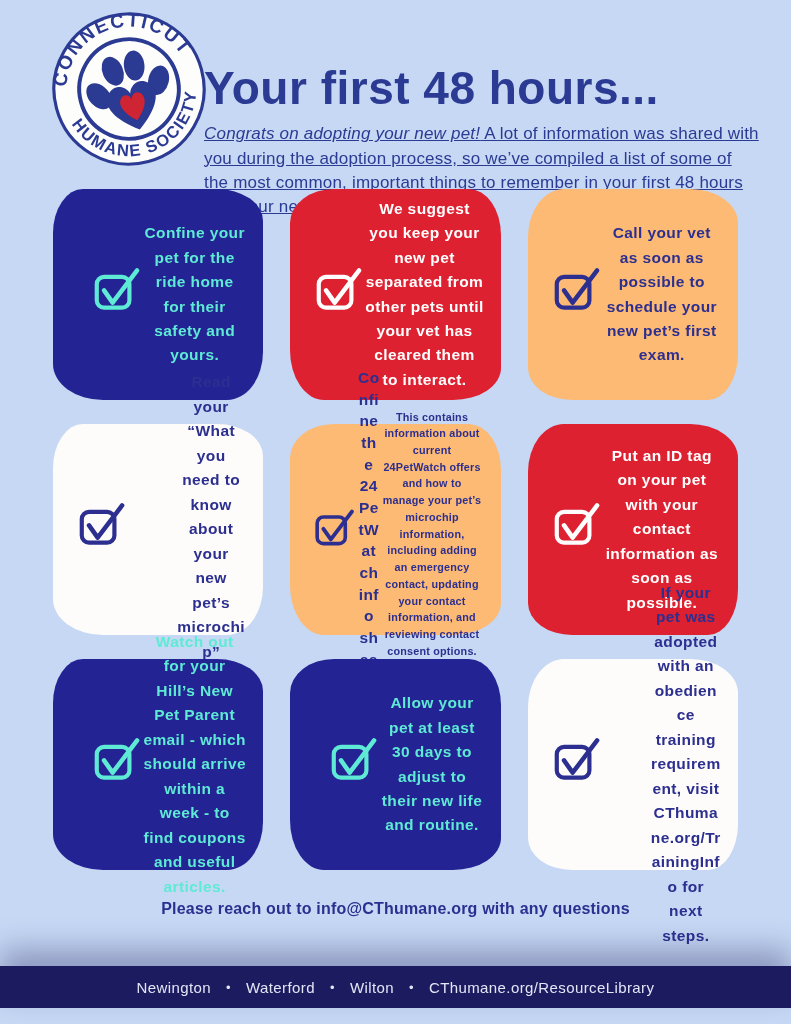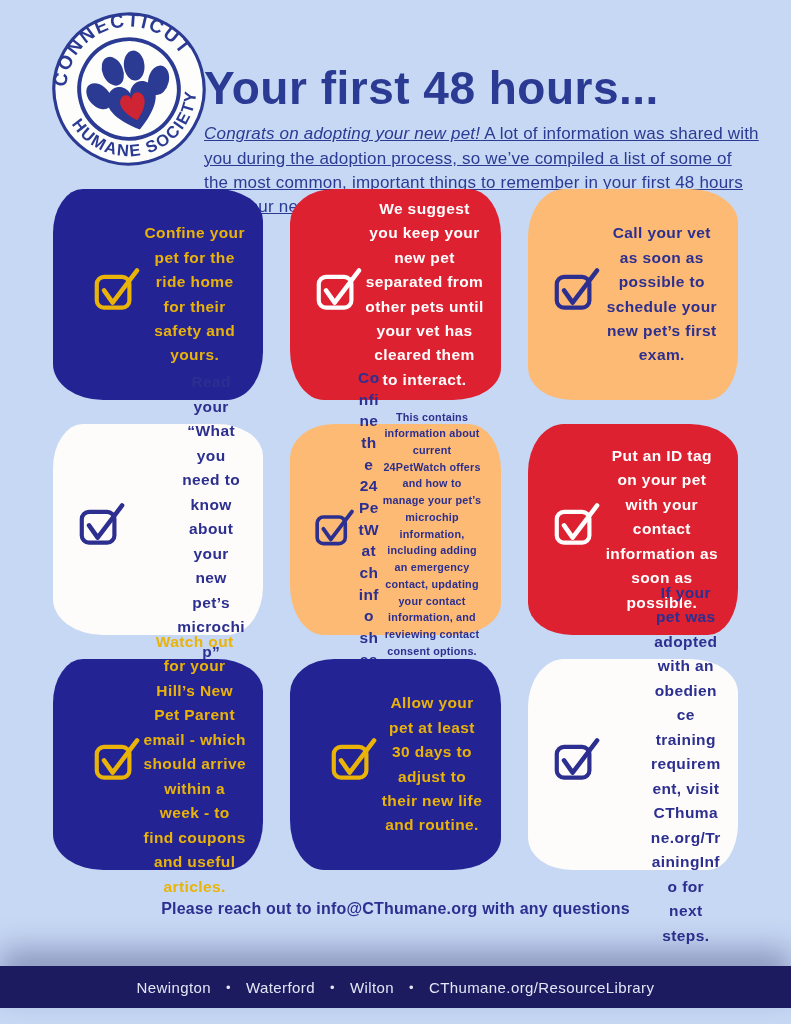--- a/index.html
+++ b/index.html
@@ -30,21 +30,21 @@
   }
   .card {
     height:211px; box-sizing:border-box; padding:12px 17px;
     display:flex; align-items:center; justify-content:center;
     text-align:center; overflow:visible;
   }
   .card:nth-child(3n+1){ border-radius:30px 46px 36px 50px / 44px 32px 48px 36px; }
   .card:nth-child(3n+2){ border-radius:44px 32px 48px 34px / 34px 46px 32px 50px; }
   .card:nth-child(3n)  { border-radius:36px 48px 30px 44px / 48px 34px 46px 32px; }
 
-  .card.blue  { background:#232394; color:#eab308;padding-left:32px; }
+  .card.blue  { background:#232394; color:#5eead4;padding-left:32px; }
   .card.red   { background:#dd2130; color:#fefefe; }
   .card.gray  { background:#fdba74; color:#2c2f8f; }
   .card.white { background:#fdfcfa; color:#2c2f8f;gap:48px; }
 
   .check { width:58px; height:53px; margin-bottom:10px; flex:none; }
   .card-text {
     font-size:15.5px; font-weight:bold; line-height:1.58;
     letter-spacing:0.4px; overflow-wrap:break-word; word-break:break-word;
     max-width:185px;
   }

